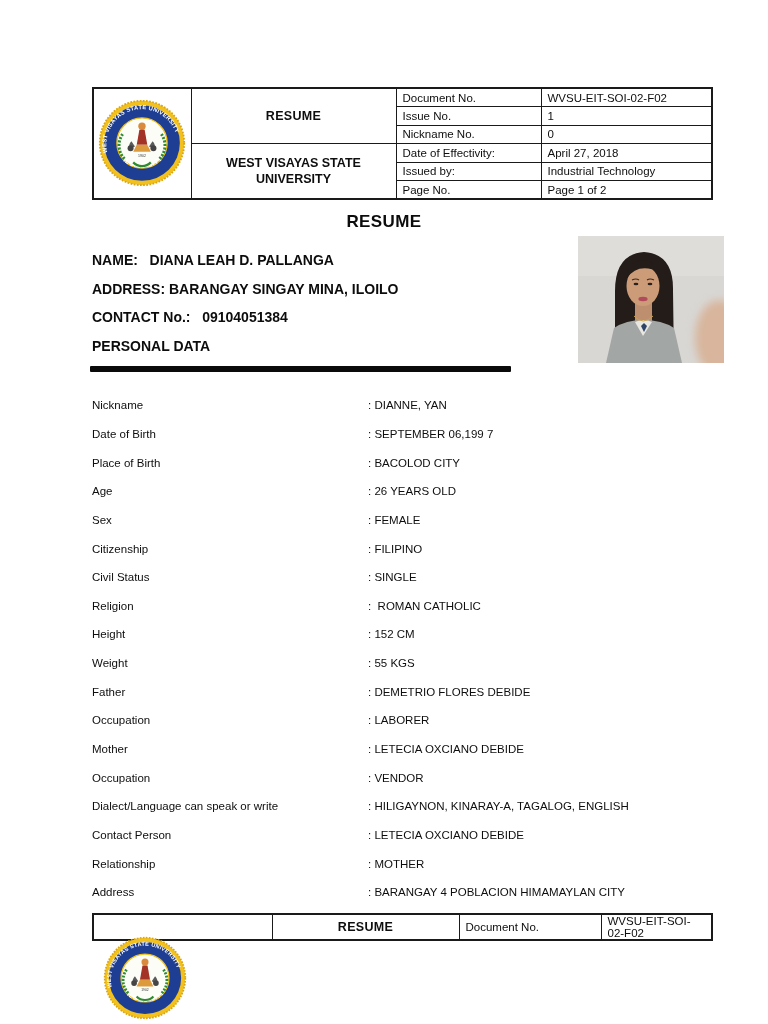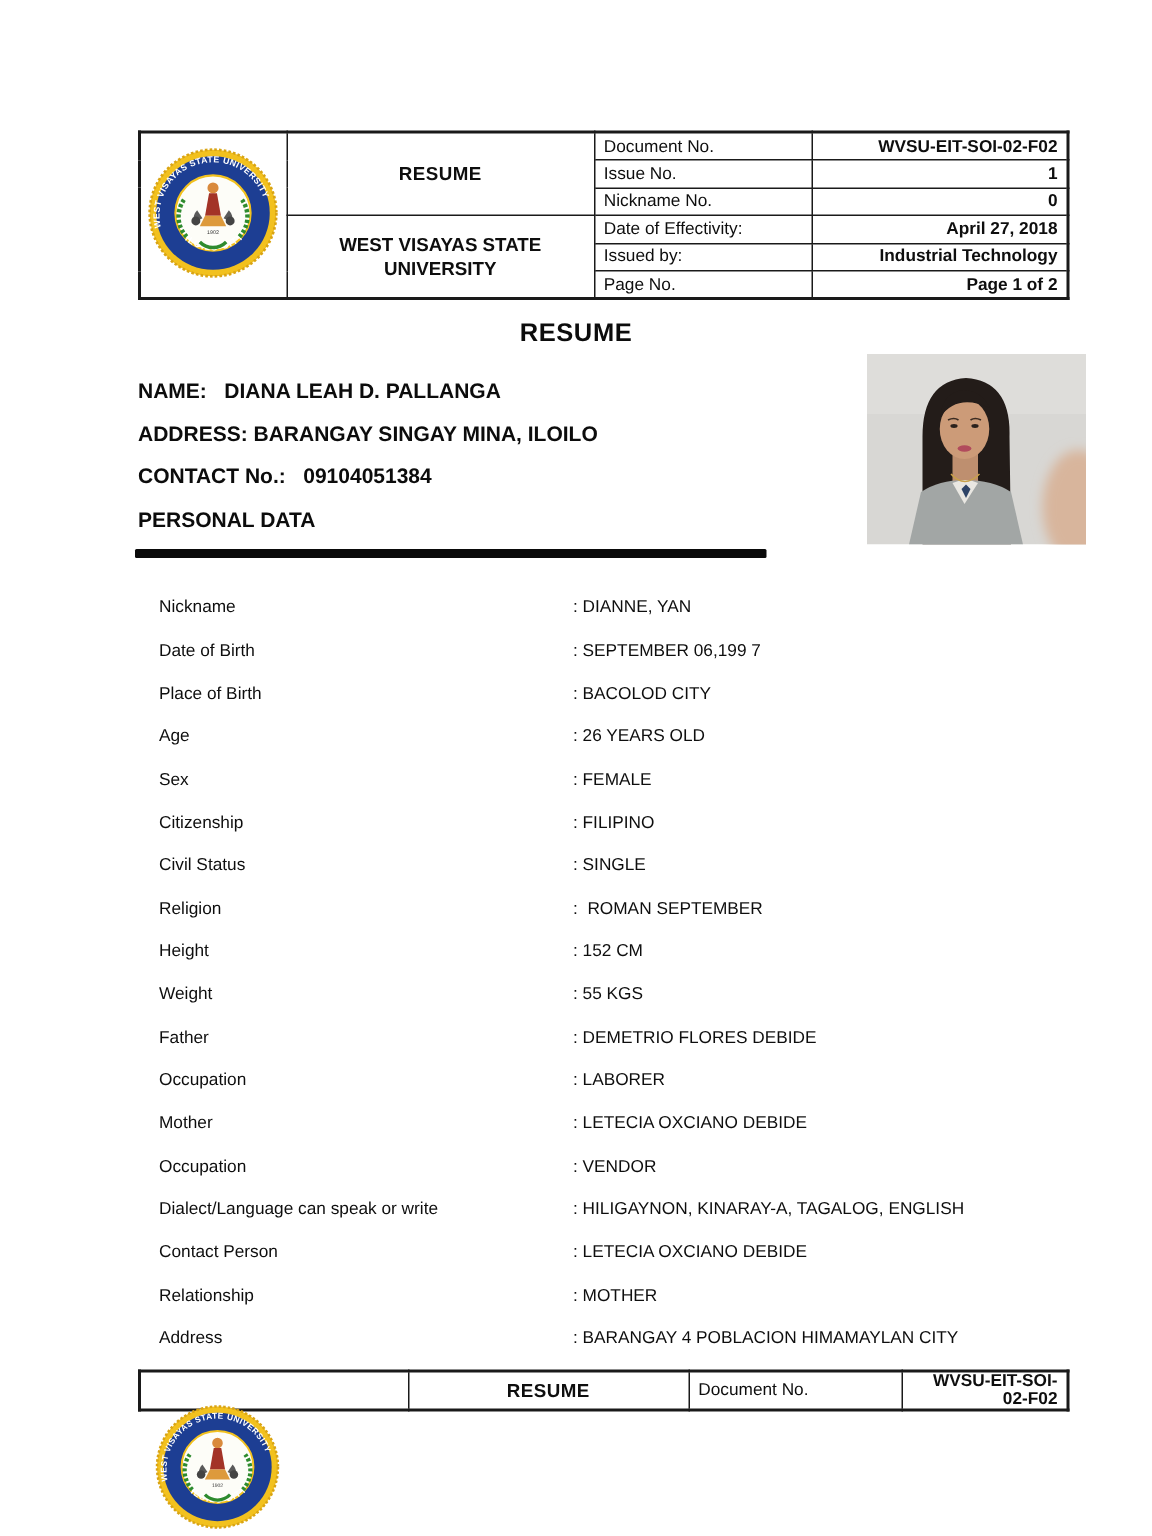--- a/index.html
+++ b/index.html
@@ -14,21 +14,21 @@
     background:#fff; font-size:11.5px; color:#0e0e0e;
   }
   table.doc-table td { border:1.5px solid #1a1a1a; padding:0 6px; overflow:hidden;margin-left:32px; }
   table.doc-table { border:2px solid #1a1a1a; }
   .header-table { left:92px; top:87px; width:619px; height:111px; }
   .header-table tr { height:18.5px; }
   td.logo-cell { text-align:center; vertical-align:middle; padding:0 !important; }
   td.title-cell { text-align:center; font-weight:bold; font-size:12.5px; letter-spacing:.3px; }
   td.univ-cell { text-align:center; font-weight:bold; font-size:12.5px; line-height:1.3; }
   td.lbl { text-align:left; }
-  td.val { text-align:right; font-weight:bold; }
+  td.val { text-align:left; font-weight:normal; }
 
   .footer-table { left:92px; top:913px; width:619px; height:24px; }
   .footer-table tr { height:24px; }
 
   
   .main-title {
     position:absolute; left:92px; top:212px; width:584px; text-align:center;
     font-size:17px; font-weight:bold; letter-spacing:.4px; color:#0c0c0c;
   }
   .info-block { position:absolute; left:92px; top:246px; }
@@ -40,21 +40,21 @@
   
   .photo { position:absolute; left:578px; top:236px; width:146px; height:127px; }
 
   
   .thick-line {
     position:absolute; left:90px; top:366px; width:421px; height:5.5px;
     background:#0a0a0a; border-radius:1px;
   }
 
   
-  .pd-list { position:absolute; left:106px; top:391px; width:610px; }
+  .pd-list { position:absolute; left:92px; top:391px; width:610px; }
   .pd-row { height:28.65px; display:flex; align-items:center; font-size:11.5px; color:#0e0e0e; }
   .pd-label { width:276px; flex:0 0 276px; }
   .pd-value { white-space:pre; }
 
   
   .footer-logo { position:absolute; left:101px; top:936px; }
 
   .hidden-defs { position:absolute; width:0; height:0; overflow:hidden; }
 </style>
 </head>
@@ -206,21 +206,21 @@
     <div class="pd-row">
         <span class="pd-label">Citizenship</span>
         <span class="pd-value">: FILIPINO</span>
       </div>
     <div class="pd-row">
         <span class="pd-label">Civil Status</span>
         <span class="pd-value">: SINGLE</span>
       </div>
     <div class="pd-row">
         <span class="pd-label">Religion</span>
-        <span class="pd-value">:  ROMAN SEPTEMBER</span>
+        <span class="pd-value">:  ROMAN CATHOLIC</span>
       </div>
     <div class="pd-row">
         <span class="pd-label">Height</span>
         <span class="pd-value">: 152 CM</span>
       </div>
     <div class="pd-row">
         <span class="pd-label">Weight</span>
         <span class="pd-value">: 55 KGS</span>
       </div>
     <div class="pd-row">

